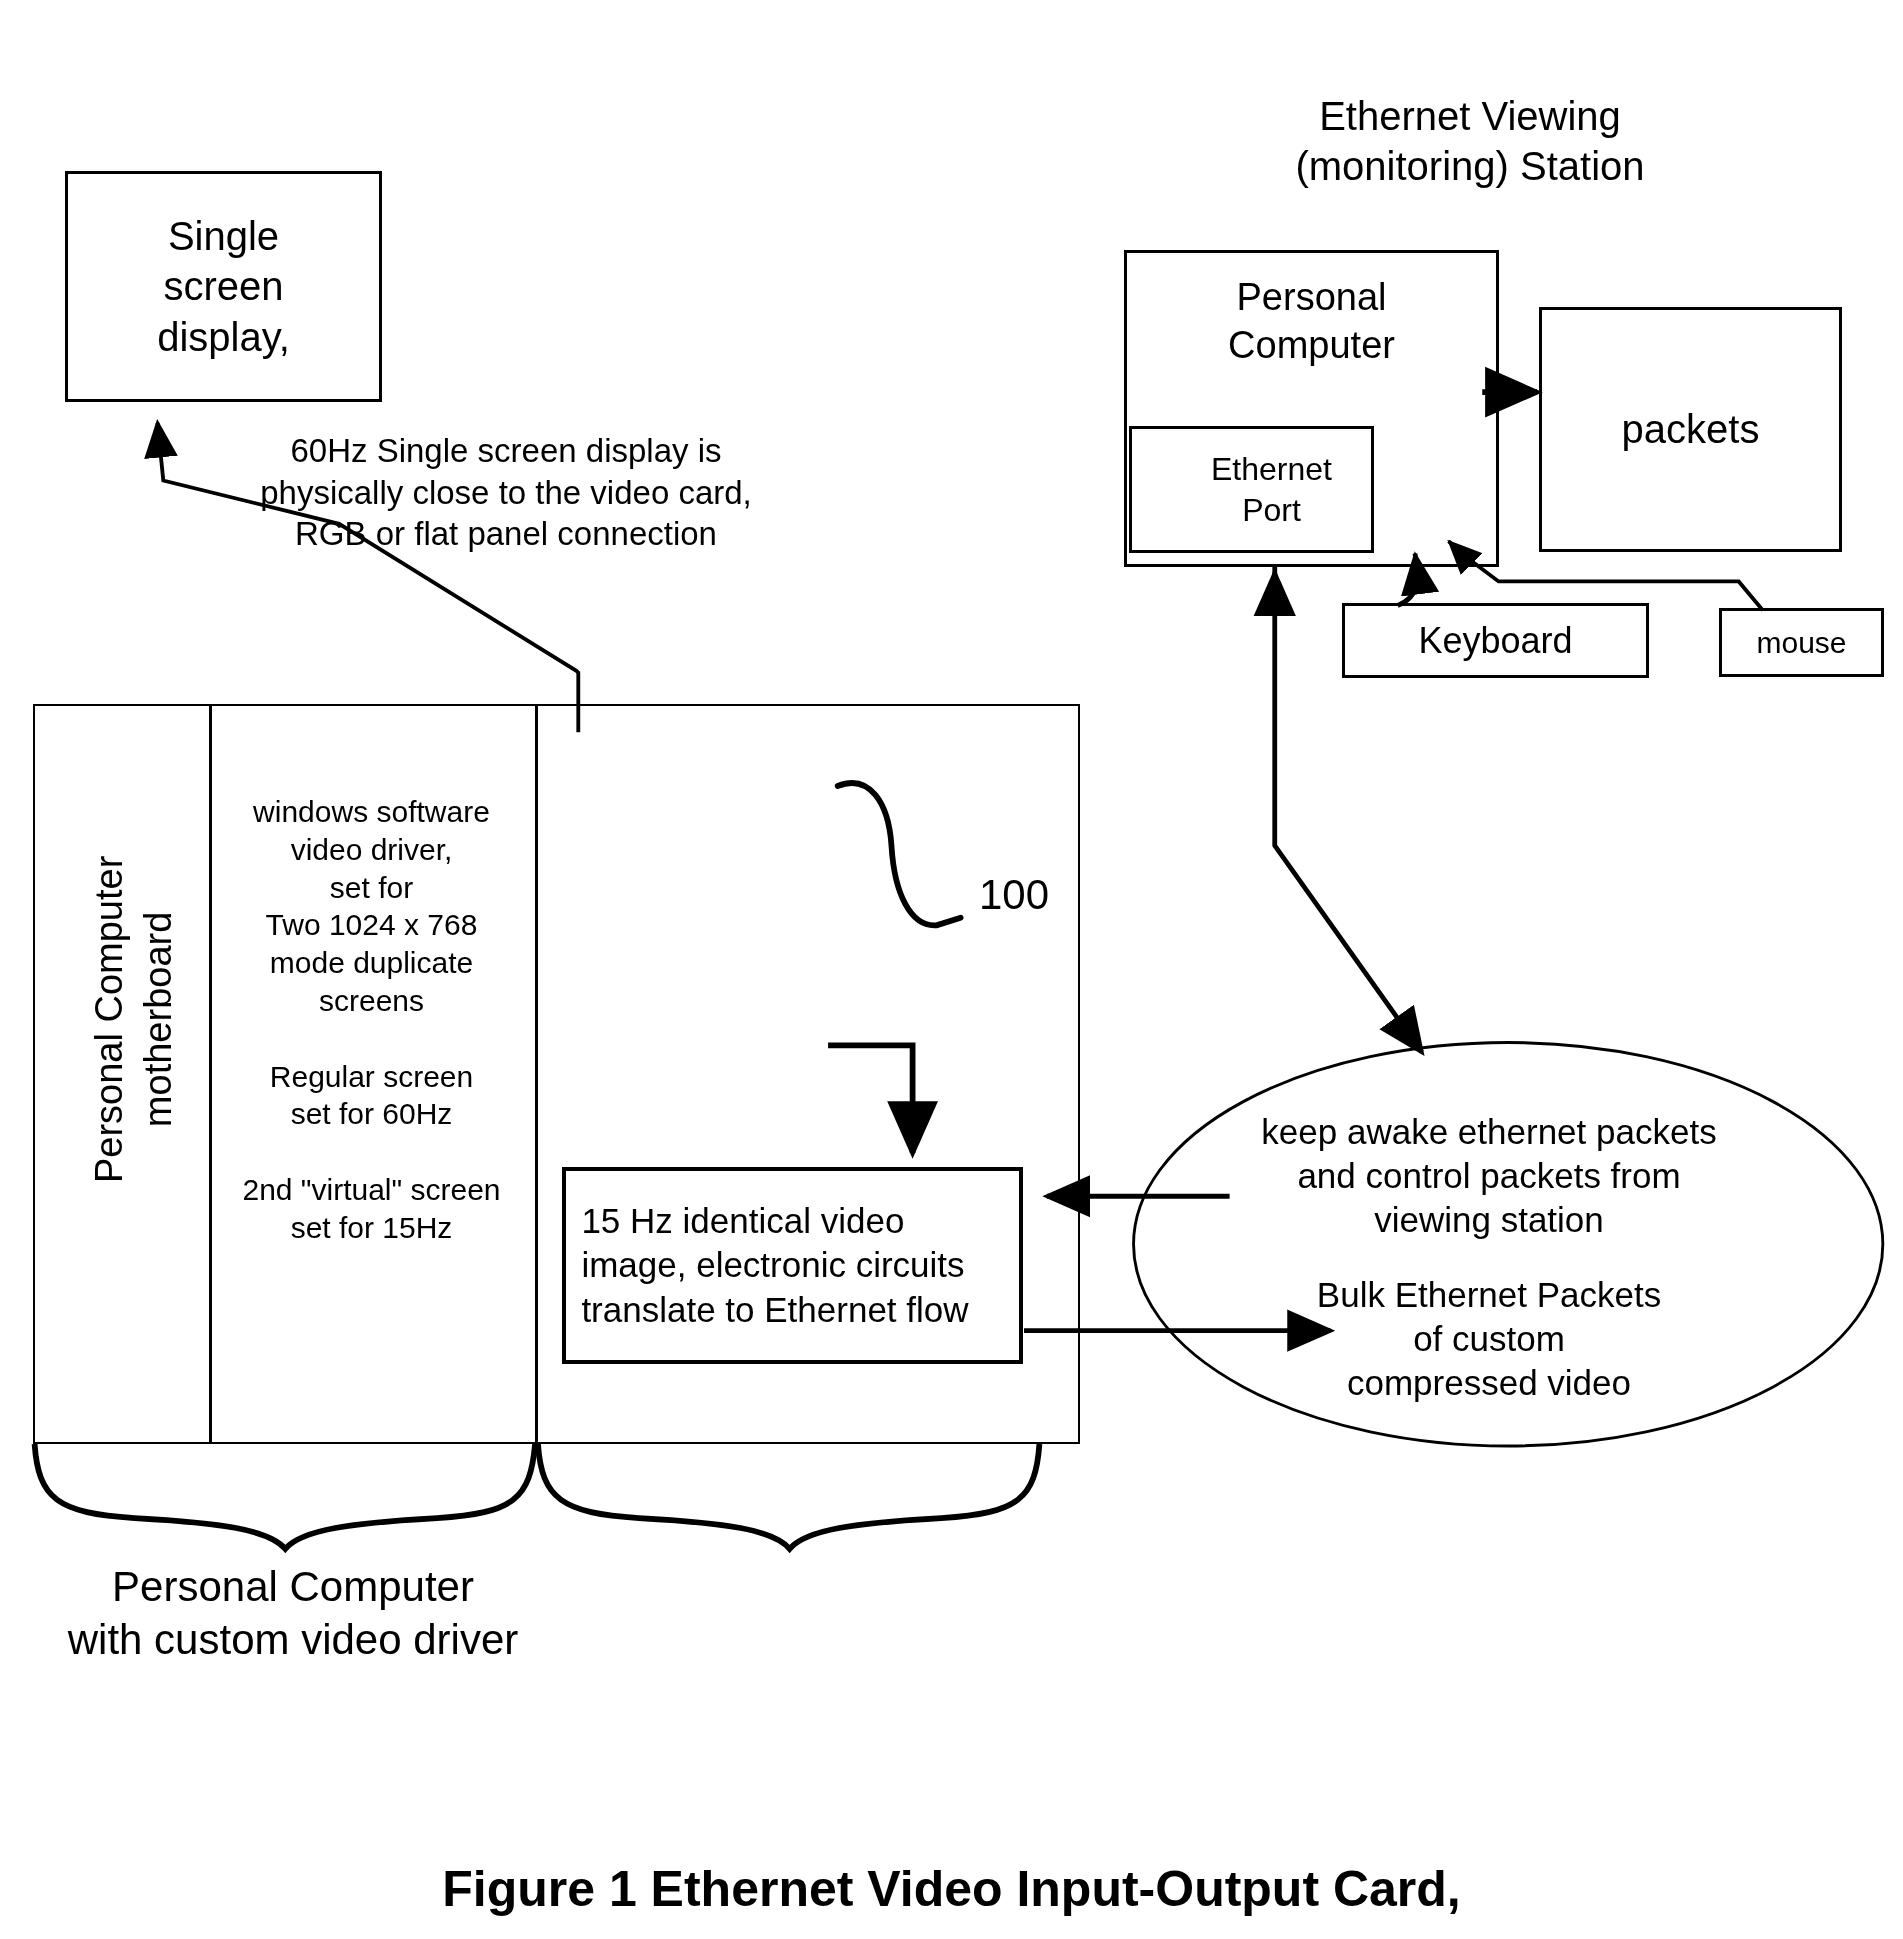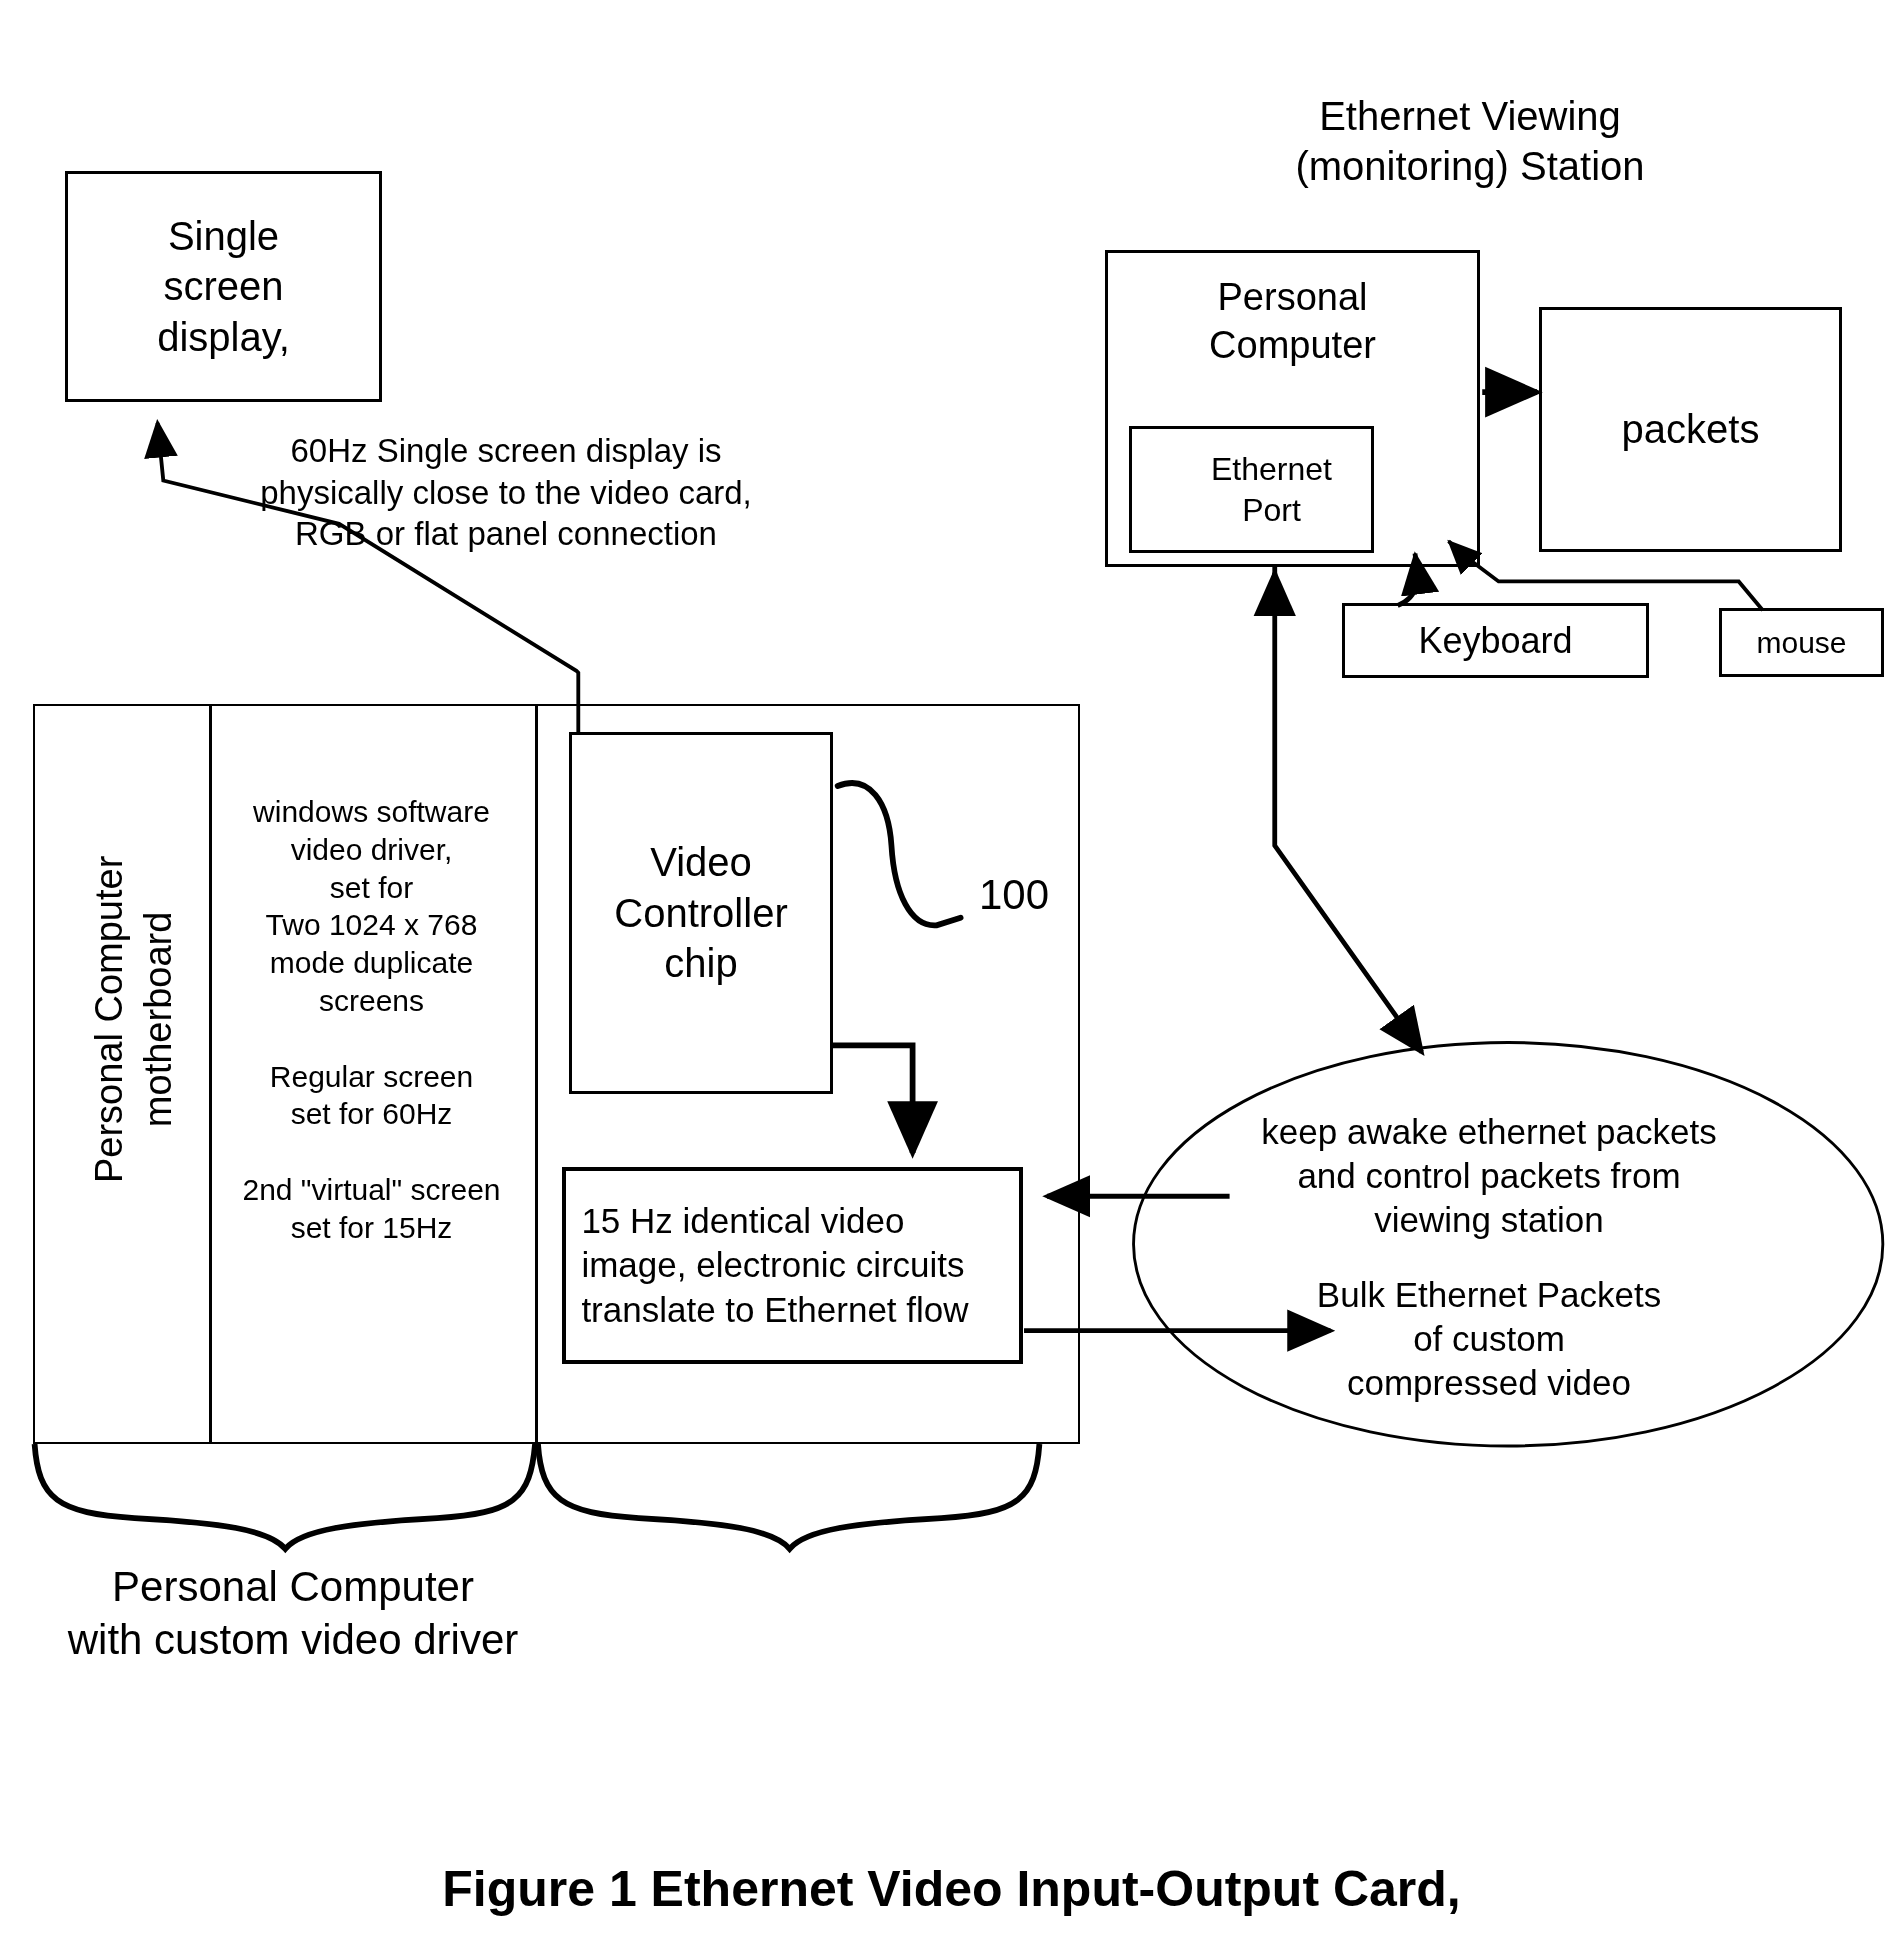--- a/index.html
+++ b/index.html
@@ -245,21 +245,21 @@
 screen
 display,</div>
 
   <div class="plain" id="single-screen-note">60Hz Single screen display is
 physically close to the video card,
 RGB or flat panel connection</div>
 
   <div class="plain" id="viewing-station-title">Ethernet Viewing
 (monitoring) Station</div>
 
-  <div class="node" id="pc-viewing" style="white-space: pre-line;">Personal
+  <div class="node" id="pc-viewing" style="white-space: pre-line; margin-left: 19px;">Personal
 Computer</div>
 
   <div class="node" id="ethernet-port" style="white-space: pre-line;">Ethernet
 Port</div>
 
   <div class="node" id="viewing-display">packets</div>
 
   <div class="node" id="keyboard">Keyboard</div>
 
   <div class="node" id="mouse">mouse</div>
@@ -277,23 +277,20 @@
 Two 1024 x 768
 mode duplicate
 screens
 
 Regular screen
 set for 60Hz
 
 2nd "virtual" screen
 set for 15Hz</div>
 
-  <div class="node" id="video-controller-chip" style="white-space: pre-line;">Video
-Controller
-chip</div>
 
   <div class="plain" id="ref-100">100</div>
 
   <div class="node" id="eth-flow-box" style="white-space: pre-line;">15 Hz identical video
 image, electronic circuits
 translate to Ethernet flow</div>
 
   <div class="plain" id="ellipse-text-top">keep awake ethernet packets
 and control packets from
 viewing station</div>

